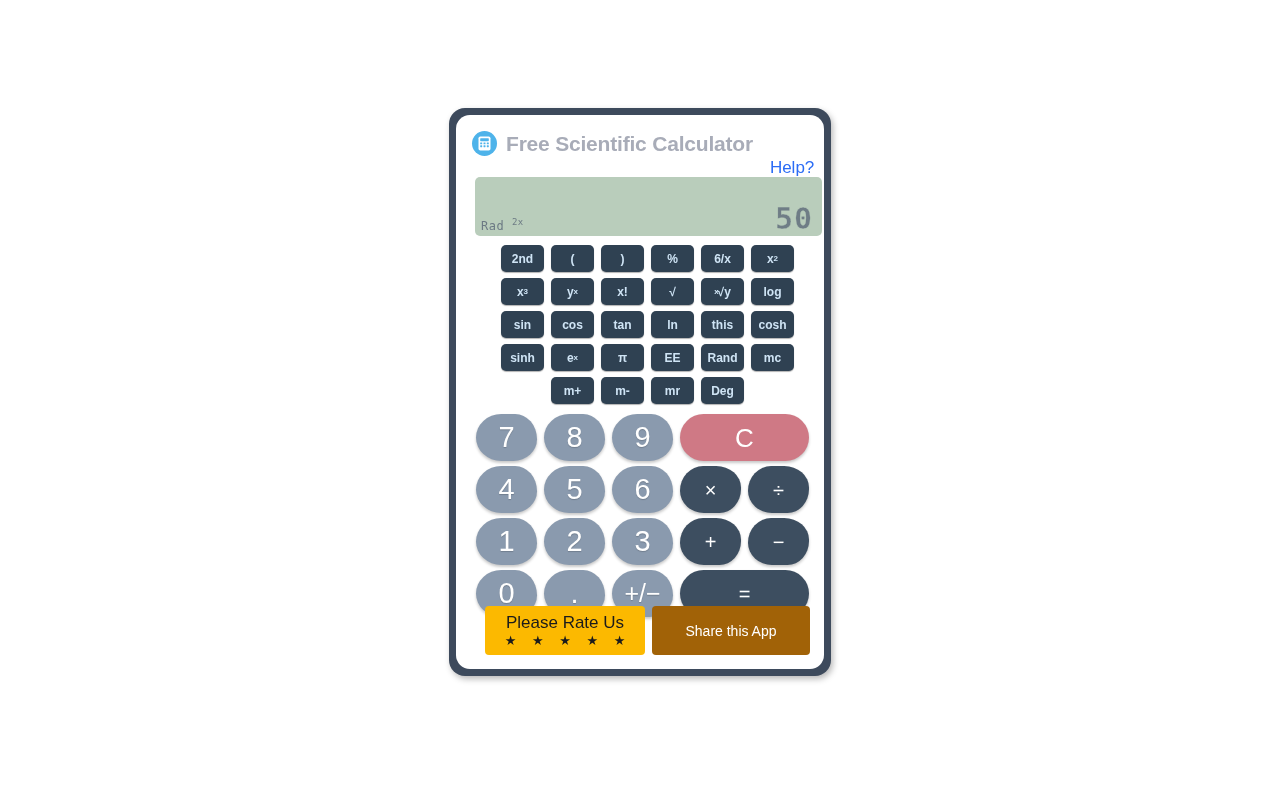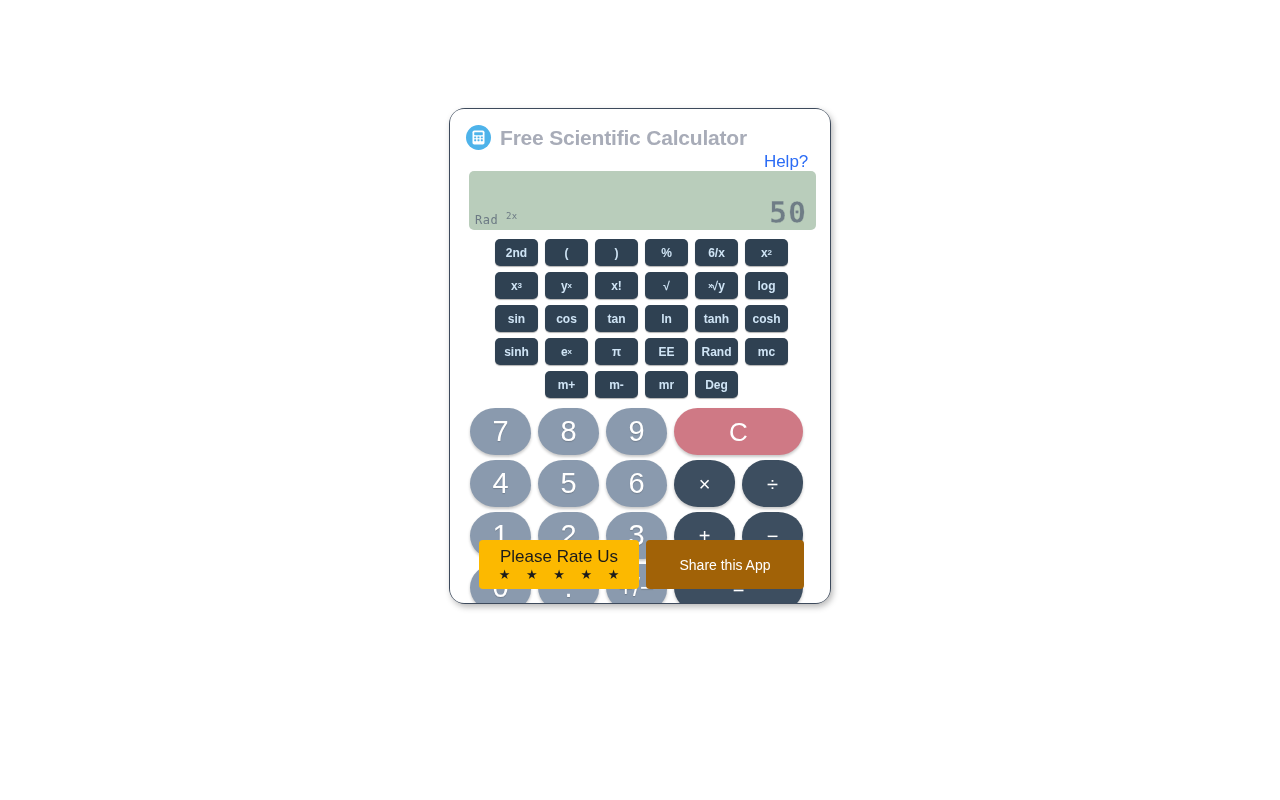--- a/index.html
+++ b/index.html
@@ -17,25 +17,25 @@
     width: 1280px;
     height: 800px;
   }
 
   
   .device-frame {
     position: absolute;
     left: 449px;
     top: 108px;
     width: 382px;
-    height: 496px;
+    height: 568px;
     background: #3d4a5c;
     border-radius: 16px;
     box-sizing: border-box;
-    padding: 1px;
+    padding: 7px;
     box-shadow: 2px 3px 6px rgba(0,0,0,0.28);
     text-decoration: underline;
   }
 
   .device-inner {
     position: relative;
     width: 100%;
     height: 100%;
     background: #ffffff;
     border-radius: 14px;
@@ -338,21 +338,21 @@
               <span>√y</span>
             </div>
           <div class="sci-key">log</div>
         </div>
 
         <div class="sci-row">
           <div class="sci-key">sin</div>
           <div class="sci-key">cos</div>
           <div class="sci-key">tan</div>
           <div class="sci-key">ln</div>
-          <div class="sci-key">tanh</div>
+          <div class="sci-key">this</div>
           <div class="sci-key">cosh</div>
         </div>
 
         <div class="sci-row">
           <div class="sci-key">sinh</div>
           <div class="sci-key">
               <span>e</span>
               <sup>x</sup>
             </div>
           <div class="sci-key">π</div>

